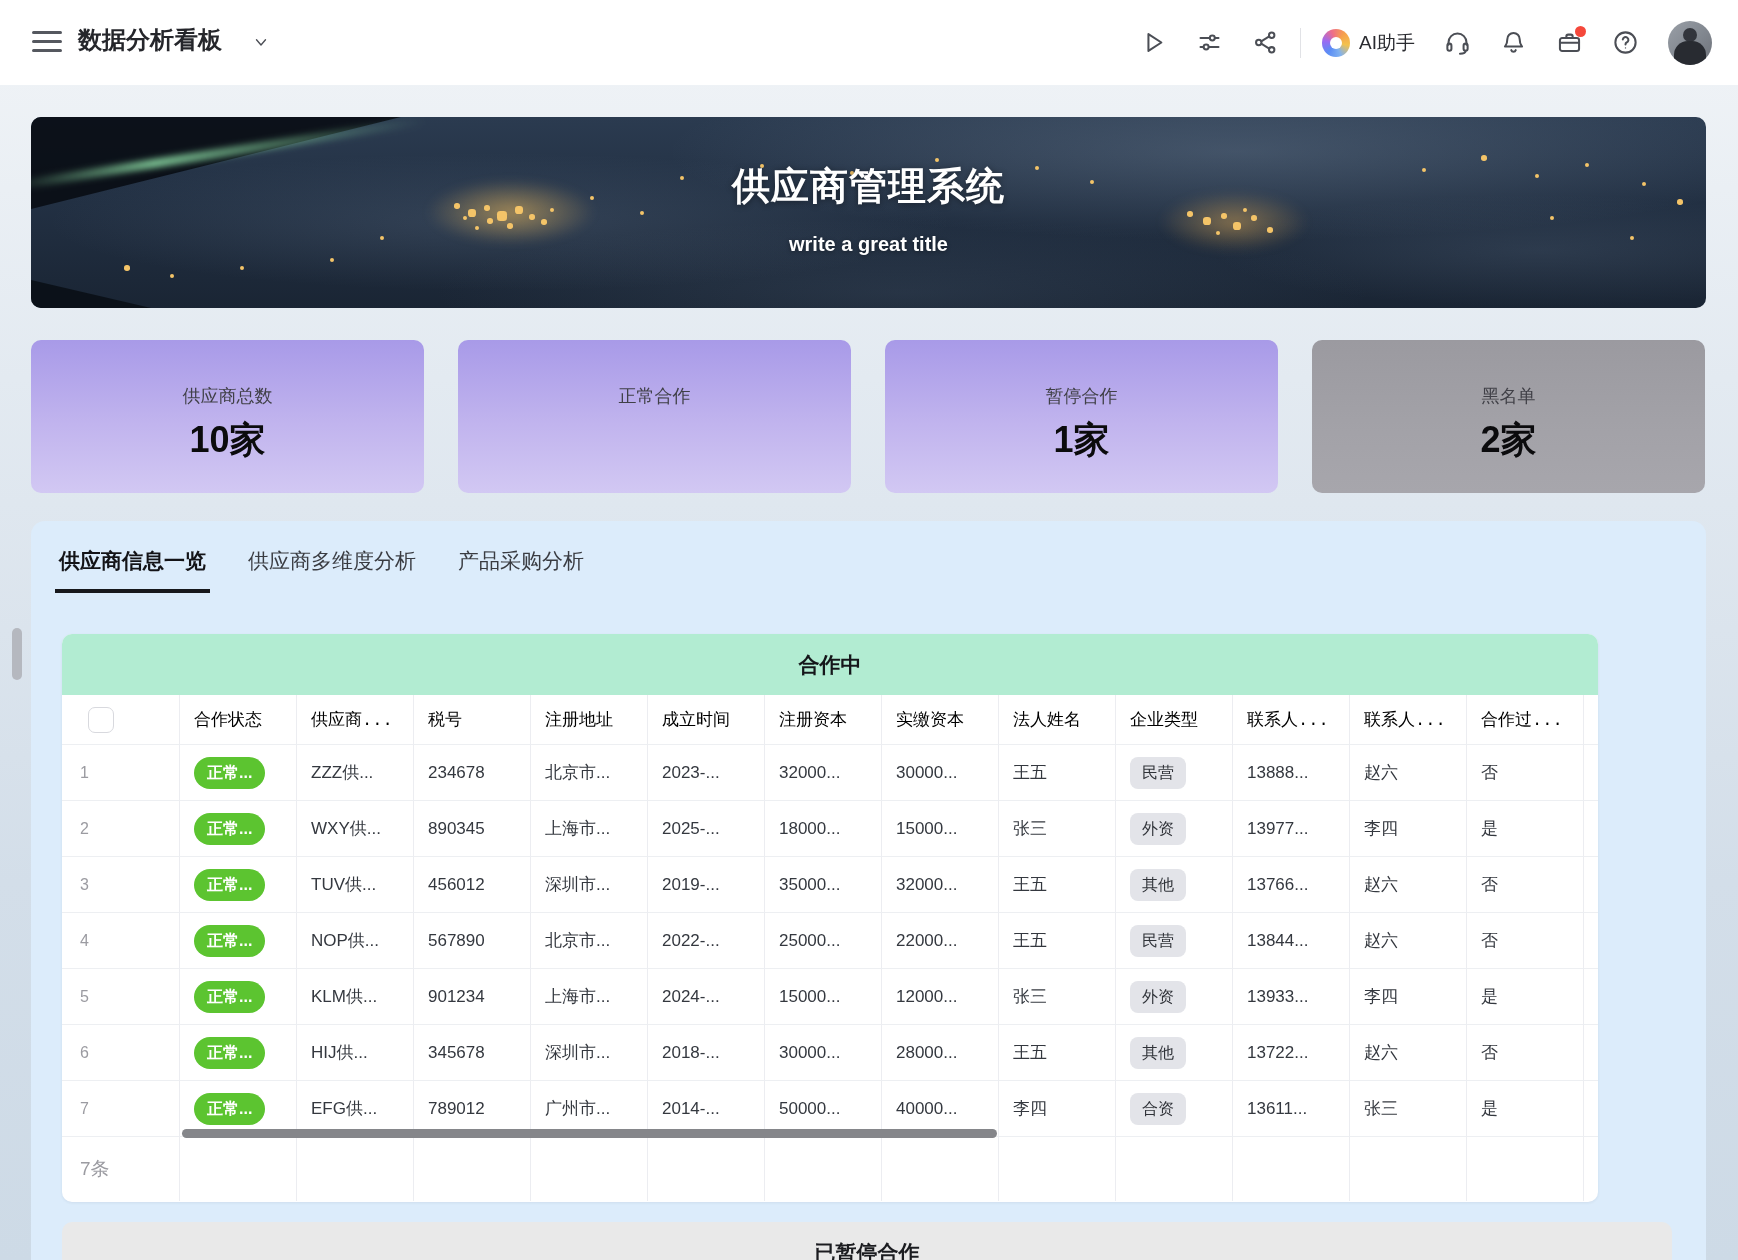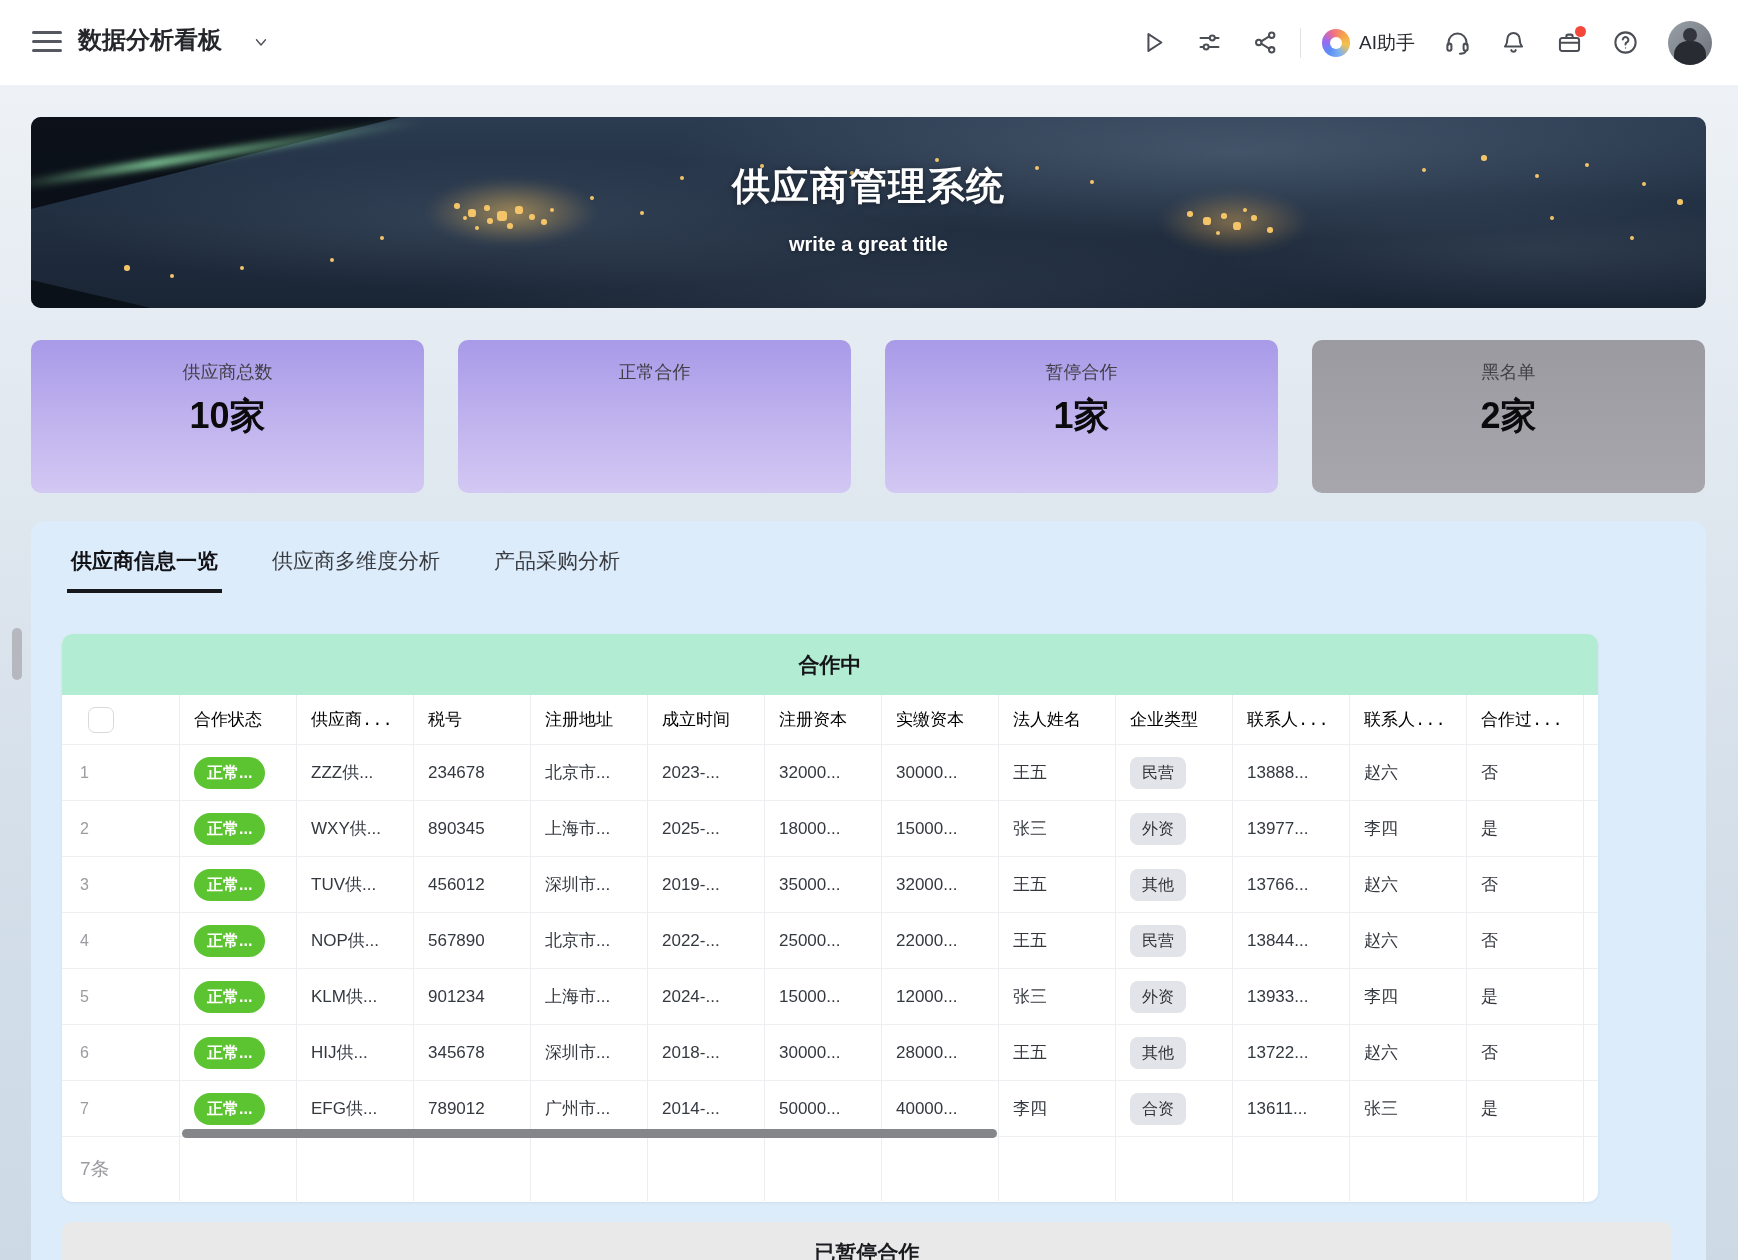--- a/index.html
+++ b/index.html
@@ -64,27 +64,27 @@
   .hero-title{position:absolute;left:0;top:44px;width:100%;text-align:center;color:#fff;
     font-size:38px;font-weight:bold;letter-spacing:1px;text-shadow:0 1px 6px rgba(0,0,0,.45);}
   .hero-sub{position:absolute;left:0;top:116px;width:100%;text-align:center;color:#fff;
     font-size:20px;font-weight:600;text-shadow:0 1px 4px rgba(0,0,0,.4);}
 
   
   .stats{position:absolute;left:31px;top:340px;width:1675px;display:flex;gap:34px;}
   .stat-card{width:393px;height:153px;border-radius:10px;text-align:center;cursor:pointer;}
   .stat-card.purple{background:linear-gradient(180deg,#a89ae8 0%,#c1b4ee 55%,#d2c8f3 100%);}
   .stat-card.gray{background:linear-gradient(180deg,#9b9aa0 0%,#a3a2a8 60%,#a7a6ac 100%);}
-  .stat-label{padding-top:20px;font-size:18px;color:#404047;}
+  .stat-label{padding-top:44px;font-size:18px;color:#404047;}
   .stat-value{margin-top:8px;font-size:36px;font-weight:bold;color:#0b0b0d;}
 
   
   .panel{position:absolute;left:31px;top:521px;width:1675px;height:739px;background:#dcecfb;border-radius:14px 14px 0 0;}
   .tabs{position:absolute;left:24px;top:26px;display:flex;gap:34px;}
-  .tab{font-size:21px;color:#3a3c42;padding:0 4px 14px 4px;cursor:pointer;margin-left:12px;}
+  .tab{font-size:21px;color:#3a3c42;padding:0 4px 14px 4px;cursor:pointer;}
   .tab.active{font-weight:bold;color:#131317;border-bottom:4px solid #17181c;}
 
   
   .table-card{position:absolute;left:31px;top:113px;width:1536px;height:568px;background:#ffffff;border-radius:10px;
               overflow:hidden;box-shadow:0 1px 3px rgba(30,40,60,.07);}
   .band-green{height:61px;background:#b2ecd2;display:flex;align-items:center;justify-content:center;
               font-size:21px;font-weight:bold;color:#15161a;}
   .trow{display:flex;width:1639px;}
   .tcell{box-sizing:border-box;width:117px;flex:0 0 117px;border-right:1px solid #ecedf1;border-bottom:1px solid #edeff2;
          display:flex;align-items:center;padding-left:14px;font-size:17px;color:#34383f;white-space:nowrap;overflow:hidden;}

